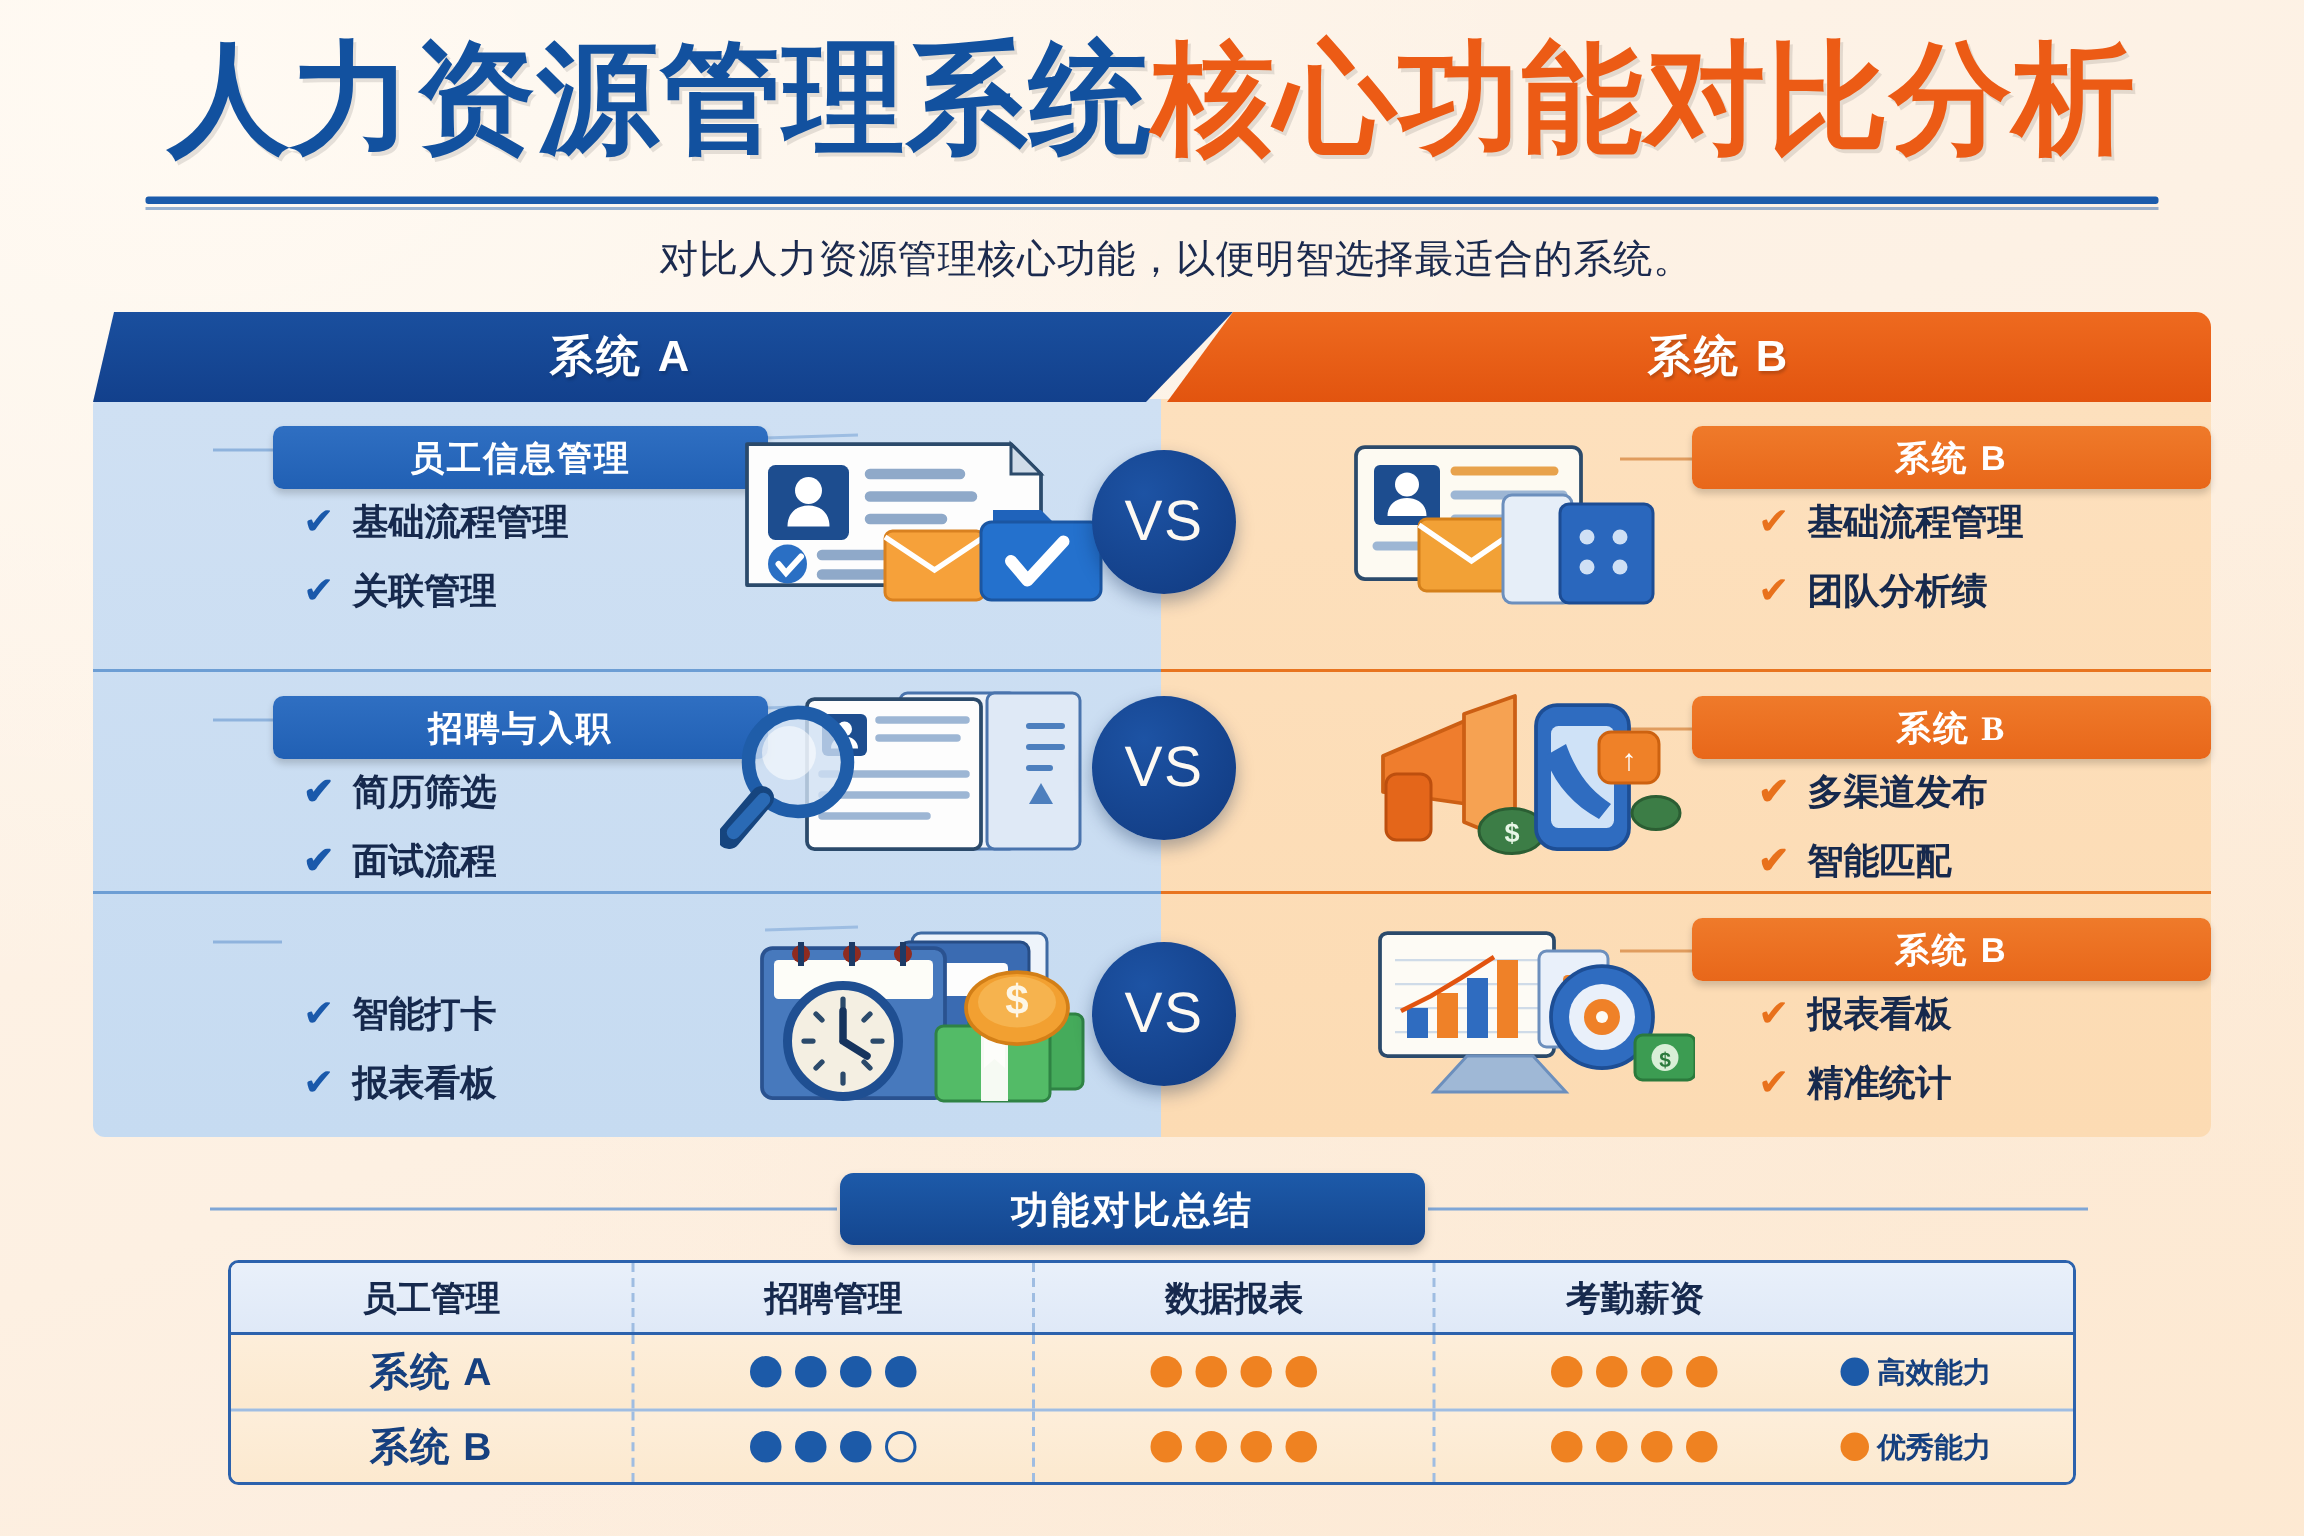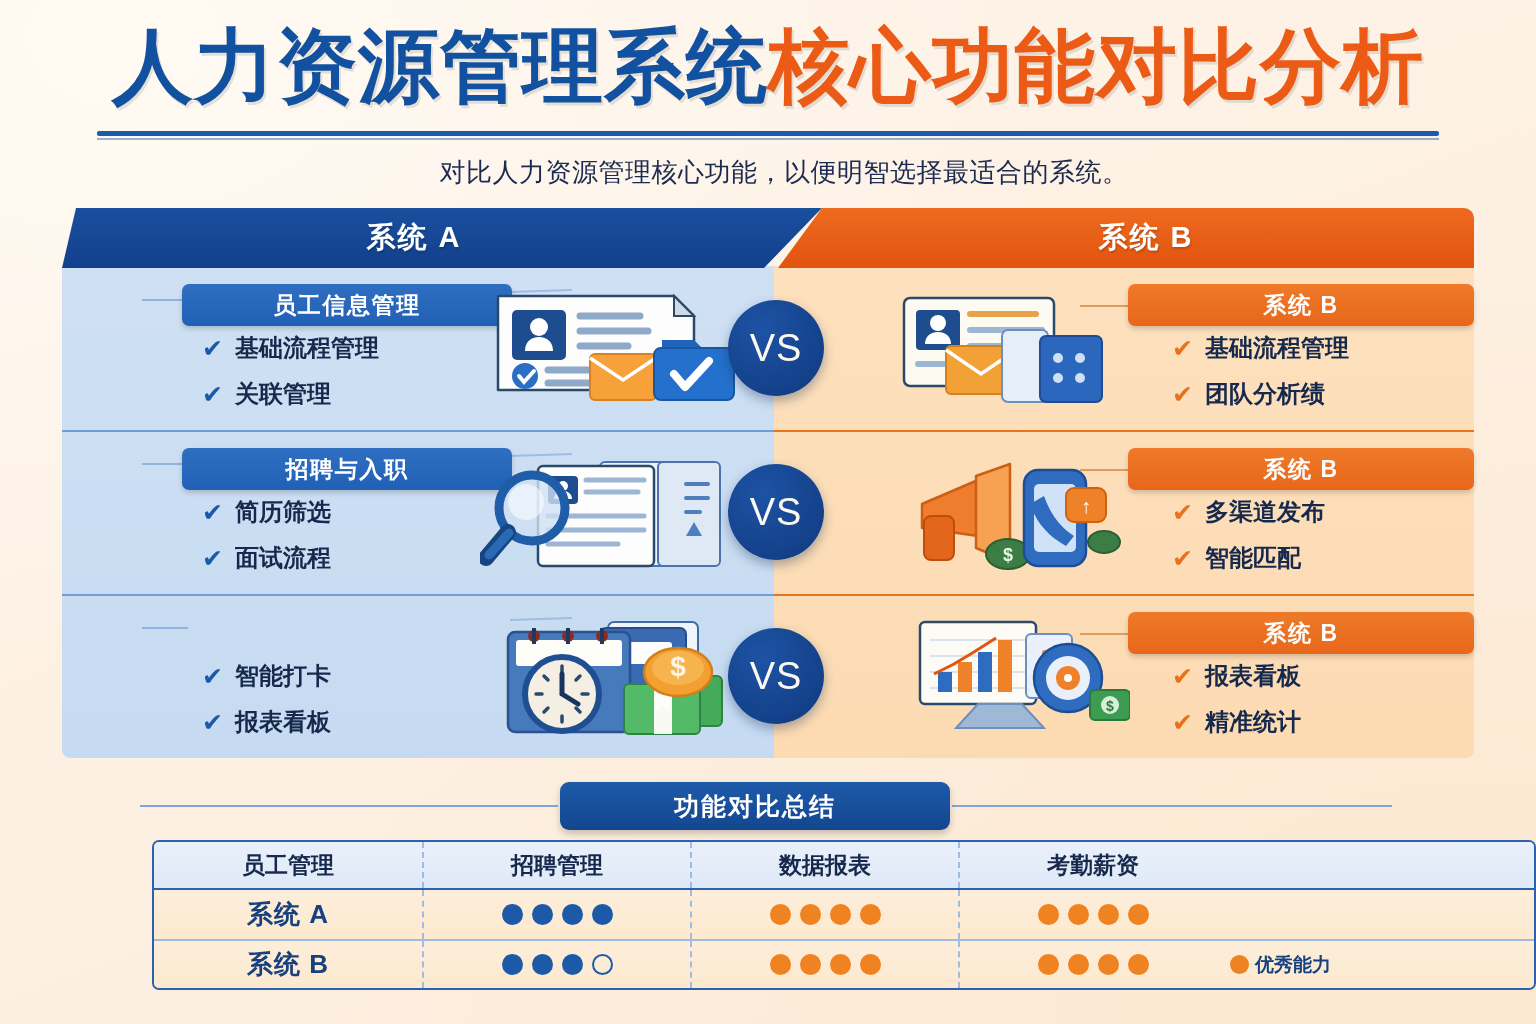--- a/index.html
+++ b/index.html
@@ -72,21 +72,21 @@
   .hdr-b{
     left:716px; width:696px;
     background:linear-gradient(180deg,#ee6a1f 0%,#e2540f 100%);
     clip-path:polygon(44px 0, 696px 0, 696px 60px, 0 60px);
     border-radius:0 10px 0 0;
     padding-left:40px;
   }
 
   .row{ position:absolute; left:0; width:1412px; height:164px; }
   .row.r1{ top:58px; }
-  .row.r2{ top:222px; }
+  .row.r2{ top:238px;font-family:Liberation Serif, serif; }
   .row.r3{ top:386px; }
   .row .div-a{
     position:absolute; left:0; top:0; width:712px; height:2px; background:#6d9ed4;
   }
   .row .div-b{
     position:absolute; left:712px; top:0; width:700px; height:2px; background:#e8741f;
   }
 
   .chip{
     position:absolute; height:42px; border-radius:7px;
@@ -154,21 +154,21 @@
     background:linear-gradient(180deg,#1d5aa9 0%,#14468f 100%);
     border-radius:9px; color:#fff;
     display:flex; align-items:center; justify-content:center;
     font-size:25px; font-weight:bold; letter-spacing:2px;
     box-shadow:0 4px 7px rgba(0,0,0,.2); z-index:5;
   }
   .sum-rule-l{ position:absolute; left:140px; top:805px; width:418px; height:2px; background:#7fa6d6; z-index:4;}
   .sum-rule-r{ position:absolute; left:952px; top:805px; width:440px; height:2px; background:#7fa6d6; z-index:4;}
 
   .table{
-    position:absolute; left:152px; top:840px; width:1384px; height:150px;
+    position:absolute; left:152px; top:840px; width:1232px; height:150px;
     background:#fdf0de; border:2px solid #2c62ad; border-radius:7px;
     overflow:hidden; z-index:5;
   }
   .thead{
     display:flex; height:48px; align-items:center;
     background:linear-gradient(180deg,#e9f0fa 0%,#dfe9f7 100%);
     border-bottom:2px solid #2c62ad;
   }
   .trow{
     display:flex; height:49px; align-items:center;
@@ -490,20 +490,26 @@
         </div>
       </div>
     <div class="cell c-metric">
         <div class="dots">
           <span class="dot orange"></span>
           <span class="dot orange"></span>
           <span class="dot orange"></span>
           <span class="dot orange"></span>
         </div>
       </div>
+    <div class="cell c-legend">
+      <div class="lg">
+          <span class="dot blue"></span>
+          <span>高效能力</span>
+        </div>
+    </div>
   </div>
 
   <div class="trow r2">
     <div class="cell c-label">
         <span class="td-sys">系统 B</span>
       </div>
     <div class="cell c-metric">
         <div class="dots">
           <span class="dot blue"></span>
           <span class="dot blue"></span>

